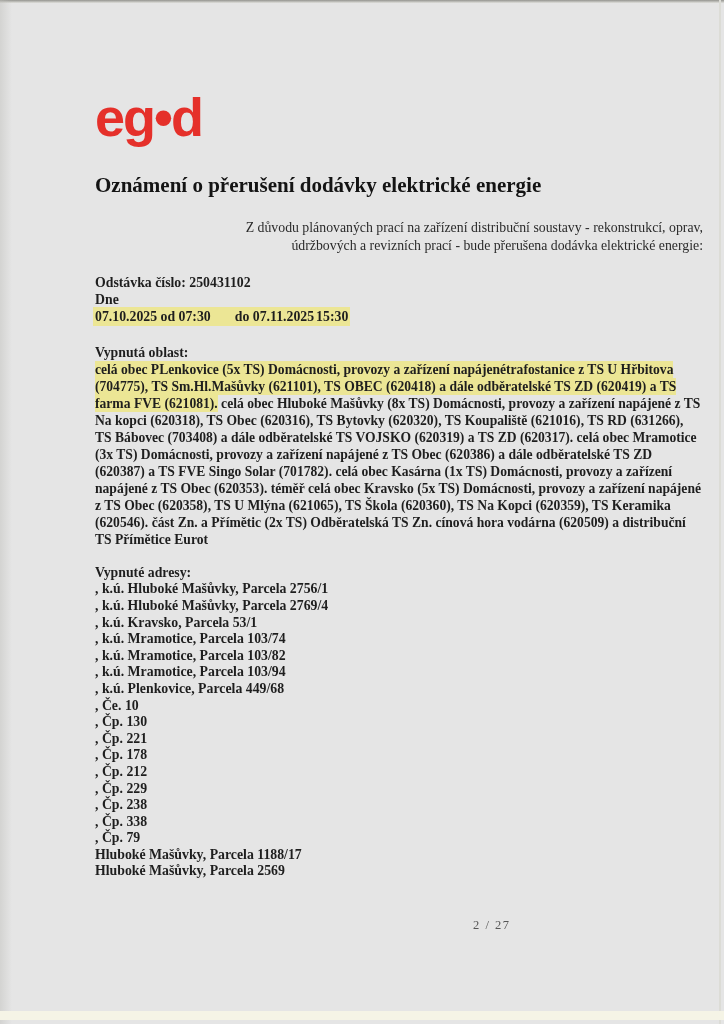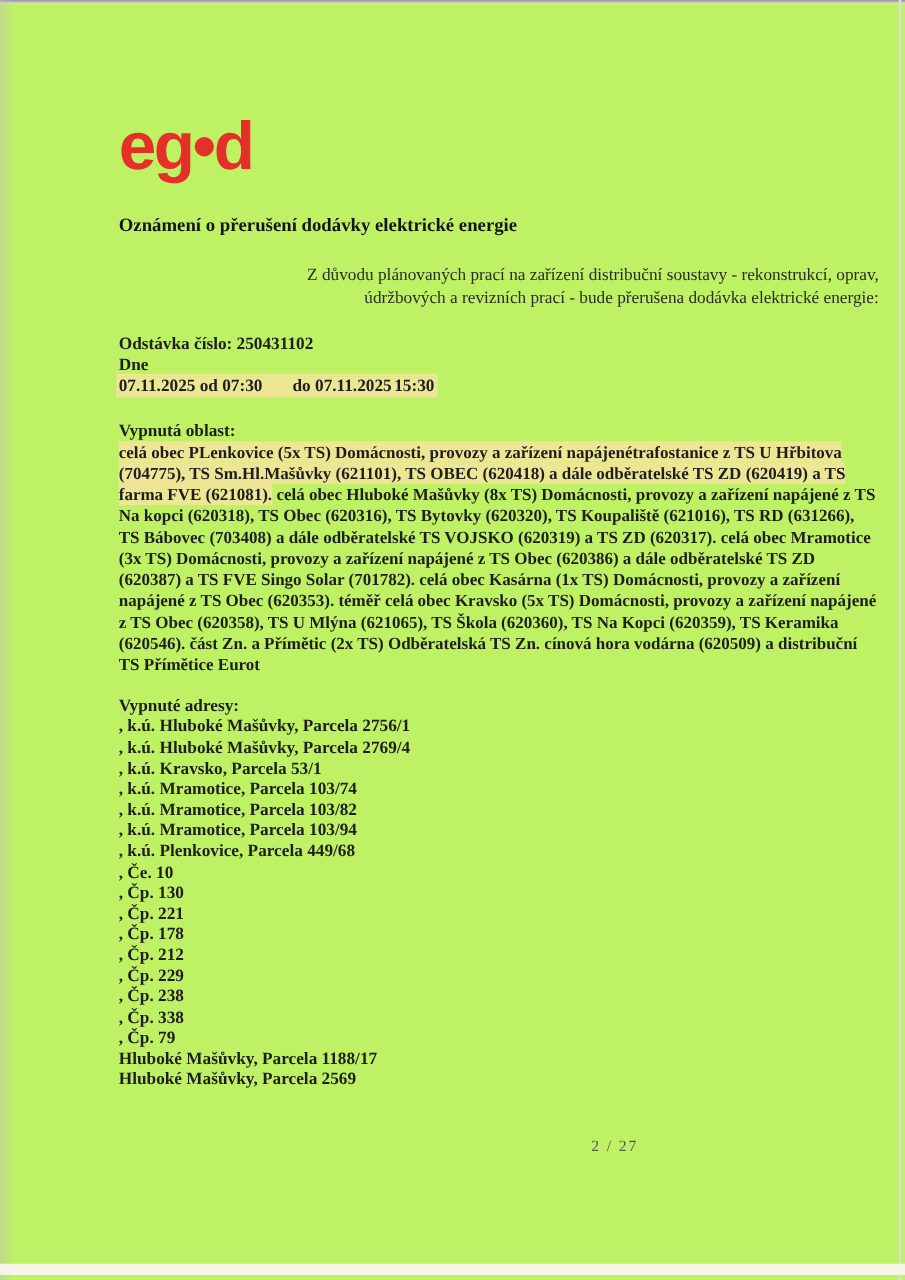--- a/index.html
+++ b/index.html
@@ -1,19 +1,19 @@
 <!DOCTYPE html>
 <html><head>
 <meta charset="utf-8">
 <style>
   html,body { margin:0; padding:0; background:#ffffff; }
   .page {
     position:relative;
     width:724px; height:1024px;
-    background:#bef264;
+    background:#e5e5e5;
     overflow:hidden;
     font-family:"Liberation Serif", serif;
     color:#242424;
   }
   
   .scan-top-line {
     position:absolute; top:0; left:0; width:100%; height:3px;
     background:linear-gradient(to bottom, #94948f, #e0e0dc);
   }
   .scan-left-shadow {
@@ -35,21 +35,21 @@
     margin-top:88px;
     font-family:"Liberation Sans", sans-serif;
     font-weight:bold;
     font-size:54px;
     line-height:1.1;
     letter-spacing:-2px;
     color:#e5302a;
   }
   .doc-title {
     margin:26px 0 0 0;
-    font-size:15px;
+    font-size:21px;
     font-weight:bold;
     color:#141414;
   }
   .intro {
     margin:21px 0 0 0;
     font-size:13.8px;
     line-height:17.5px;
     color:#2b2b2b;
     text-align:right;
   }
@@ -114,21 +114,21 @@
     </p>
 
     <div class="bold-line outage-line">
       <span>Odstávka číslo:</span>
       <span>250431102</span>
     </div>
 
     <div class="bold-line dne-label">Dne</div>
 
     <div class="bold-line date-line">
-      <span class="hl"><span>07.11.2025 od 07:30</span><span class="date-gap"></span><span>do 07.11.2025</span><span class="tiny-gap"></span><span>15:30</span></span>
+      <span class="hl"><span>07.10.2025 od 07:30</span><span class="date-gap"></span><span>do 07.11.2025</span><span class="tiny-gap"></span><span>15:30</span></span>
     </div>
 
     <div class="bold-line area-heading">Vypnutá oblast:</div>
 
     <p class="area-para"><span class="hl">celá obec PLenkovice (5x TS) Domácnosti, provozy a zařízení napájenétrafostanice z TS U Hřbitova (704775), TS Sm.Hl.Mašůvky (621101), TS OBEC (620418) a dále odběratelské TS ZD (620419) a TS farma FVE (621081).</span><span> celá obec Hluboké Mašůvky (8x TS) Domácnosti, provozy a zařízení napájené z TS Na kopci (620318), TS Obec (620316), TS Bytovky (620320), TS Koupaliště (621016), TS RD (631266), TS Bábovec (703408) a dále odběratelské TS VOJSKO (620319) a TS ZD (620317). celá obec Mramotice (3x TS) Domácnosti, provozy a zařízení napájené z TS Obec (620386) a dále odběratelské TS ZD (620387) a TS FVE Singo Solar (701782). celá obec Kasárna (1x TS) Domácnosti, provozy a zařízení napájené z TS Obec (620353). téměř celá obec Kravsko (5x TS) Domácnosti, provozy a zařízení napájené z TS Obec (620358), TS U Mlýna (621065), TS Škola (620360), TS Na Kopci (620359), TS Keramika (620546). část Zn. a Přímětic (2x TS) Odběratelská TS Zn. cínová hora vodárna (620509) a distribuční TS Přímětice Eurot</span></p>
 
     <div class="bold-line addresses-heading">Vypnuté adresy:</div>
 
     <div>
       <div class="addr">, k.ú. Hluboké Mašůvky, Parcela 2756/1</div>

